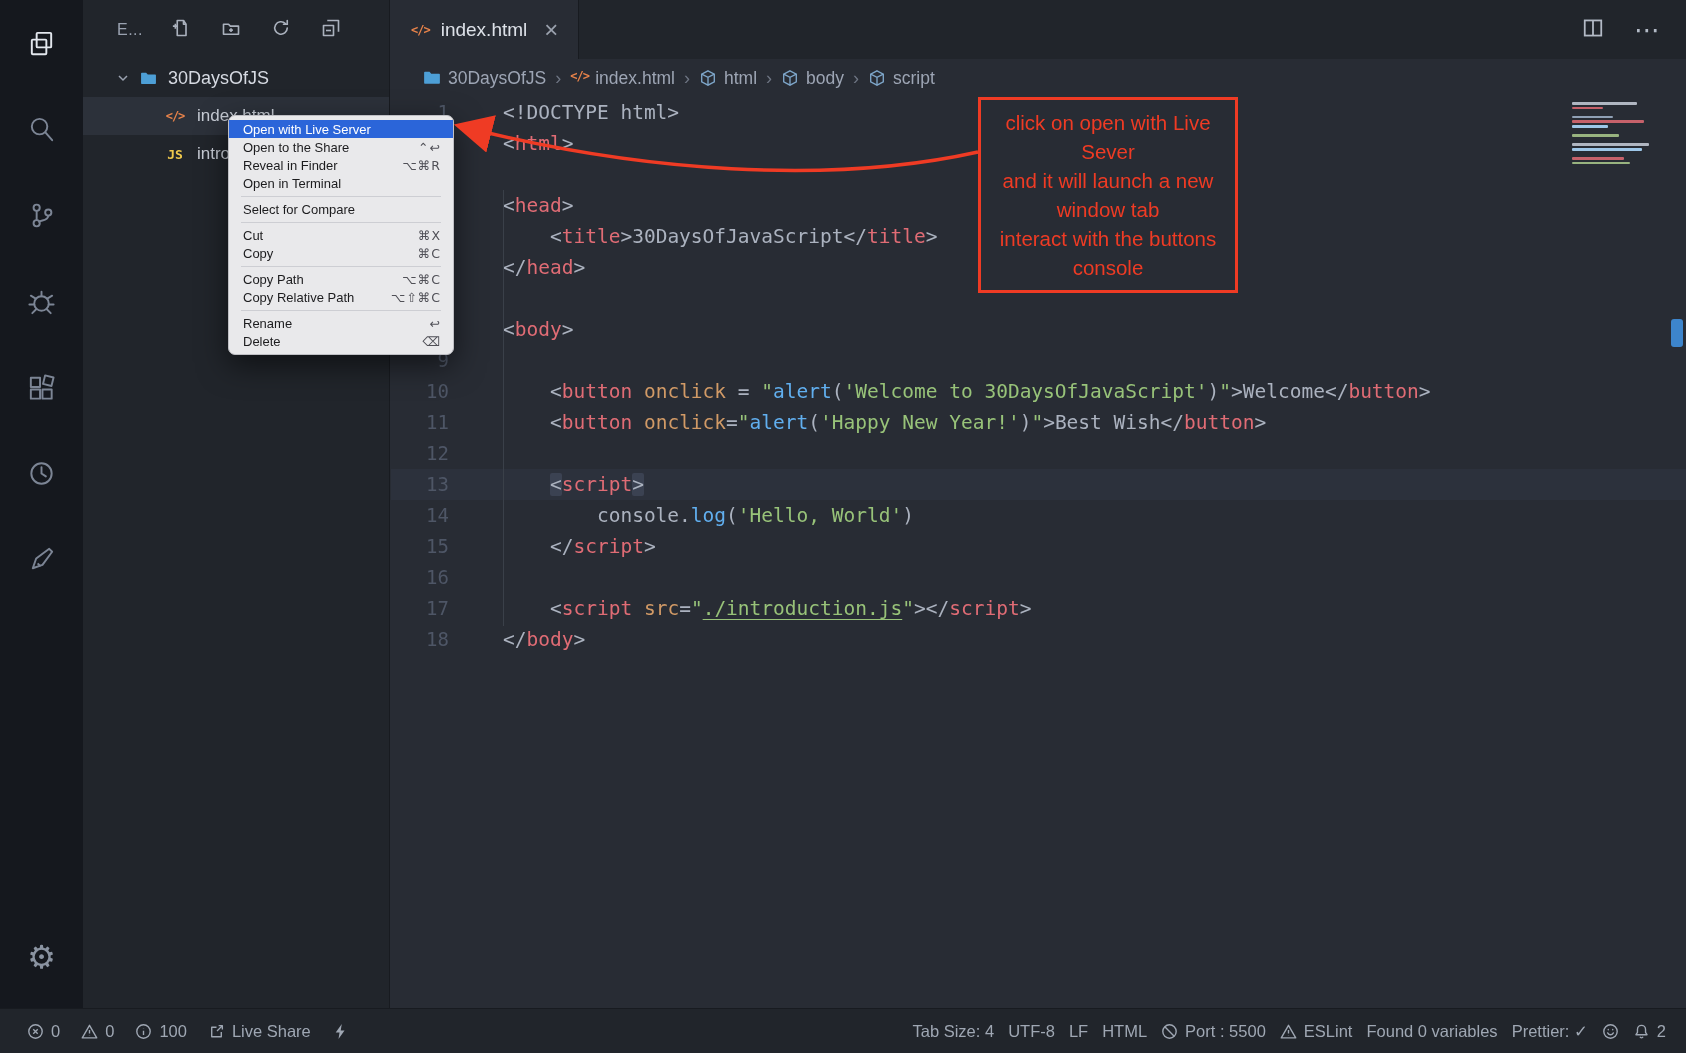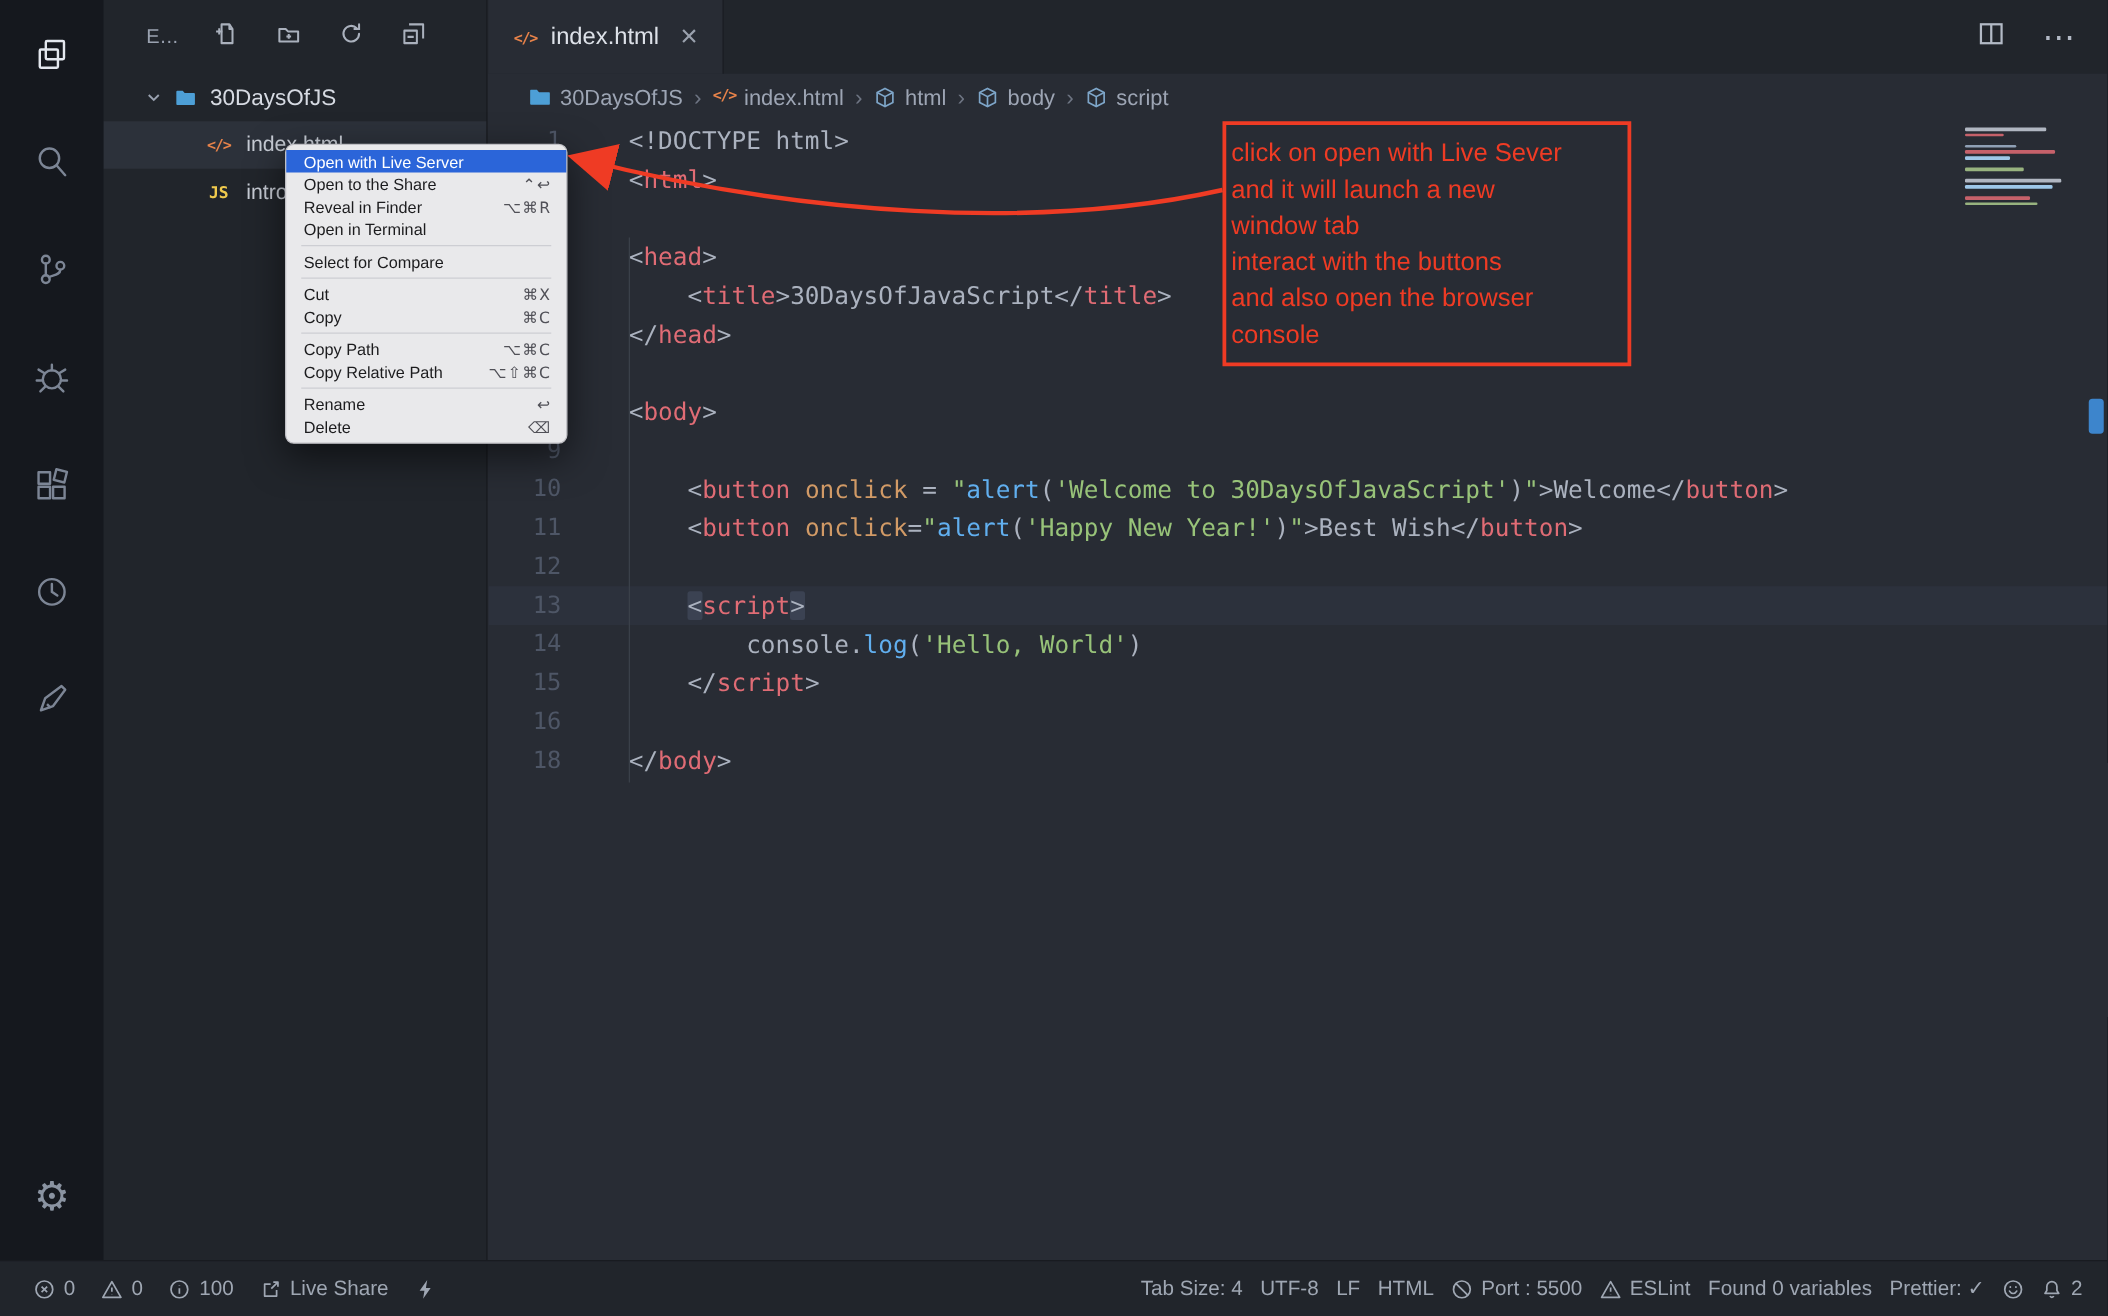--- a/index.html
+++ b/index.html
@@ -67,21 +67,21 @@
   .sb-icon{display:flex;}
   .sb-icon svg{width:17px;height:17px;}
   
   .context-menu{position:absolute;left:228px;top:115px;width:226px;background:#e9e9eb;border:1px solid #bfbfc4;border-radius:7px;box-shadow:0 10px 30px rgba(0,0,0,.55);padding:4px 0;font-size:13px;color:#1c1c1e;z-index:50;}
   .menu-item{display:flex;justify-content:space-between;align-items:center;height:18px;padding:0 12px 0 14px;cursor:default;}
   .menu-item.highlighted{background:var(--menu-hl,#2b65d9);color:#ffffff;}
   .menu-item.highlighted .menu-shortcut{color:#e8eeff;}
   .menu-shortcut{color:#505057;font-size:12.5px;letter-spacing:1px;font-family:"DejaVu Sans",sans-serif;}
   .menu-sep{height:1px;background:#cdced3;margin:3.5px 12px;}
   
-  .annotation-box{position:absolute;left:978px;top:97px;width:327px;border:3px solid var(--anno,#ef3b24);color:var(--anno,#ef3b24);padding:8px 4px;font-size:20.5px;line-height:29px;z-index:40;}
+  .annotation-box{position:absolute;left:978px;top:97px;width:260px;border:3px solid var(--anno,#ef3b24);color:var(--anno,#ef3b24);text-align:center;padding:8px 4px;font-size:20.5px;line-height:29px;z-index:40;}
   .arrow-overlay{position:absolute;left:0;top:0;z-index:60;pointer-events:none;}
   #ah path{fill:var(--anno,#ef3b24);}
 </style>
 </head>
 <body>
 
 <div class="app">
 
   <div class="activity-bar">
     <div class="ab-icon active">
@@ -311,20 +311,24 @@
           </div>
           <div class="code-line">
             <span class="ln">15</span>
             <span class="code-text"><span class="c-d">    &lt;/</span><span class="c-r">script</span><span class="c-d">&gt;</span></span>
           </div>
           <div class="code-line">
             <span class="ln">16</span>
             <span class="code-text"></span>
           </div>
           <div class="code-line">
+            <span class="ln">17</span>
+            <span class="code-text"><span class="c-d">    &lt;</span><span class="c-r">script</span><span class="c-d"> </span><span class="c-o">src</span><span class="c-d">=</span><span class="c-g">"</span><span class="c-u">./introduction.js</span><span class="c-g">"</span><span class="c-d">&gt;</span><span class="c-d">&lt;/</span><span class="c-r">script</span><span class="c-d">&gt;</span></span>
+          </div>
+          <div class="code-line">
             <span class="ln">18</span>
             <span class="code-text"><span class="c-d">&lt;/</span><span class="c-r">body</span><span class="c-d">&gt;</span></span>
           </div>
         </div>
       <div class="minimap">
           <div class="mm-bar" style="width: 64.8px; background: rgb(176, 182, 193);"></div>
           <div class="mm-bar" style="width: 30.6px; background: rgb(198, 97, 106);"></div>
           <div class="mm-bar" style="width: 0px; background: transparent;"></div>
           <div class="mm-bar" style="width: 41.4px; background: rgb(143, 160, 181);"></div>
           <div class="mm-bar" style="width: 72px; background: rgb(198, 97, 106);"></div>
@@ -494,21 +498,20 @@
         <span class="menu-label">Delete</span>
         <span class="menu-shortcut">⌫</span>
       </div>
     </div>
 
   <div class="annotation-box">
       <div class="anno-line">click on open with Live Sever</div>
       <div class="anno-line">and it will launch a new</div>
       <div class="anno-line">window tab</div>
       <div class="anno-line">interact with the buttons</div>
-      <div class="anno-line">and also open the browser</div>
       <div class="anno-line">console</div>
     </div>
   <svg class="arrow-overlay" width="1686" height="1053" viewBox="0 0 1686 1053">
     <defs>
       <marker id="ah" markerWidth="11" markerHeight="11" refX="8" refY="5.5" orient="auto">
         <path d="M0 0L11 5.5L0 11z"></path>
       </marker>
     </defs>
     <path d="M978 152 C 830 185, 640 172, 464 127" stroke="var(--anno,#ef3b24)" stroke-width="3.5" fill="none" marker-end="url(#ah)"></path>
   </svg>

